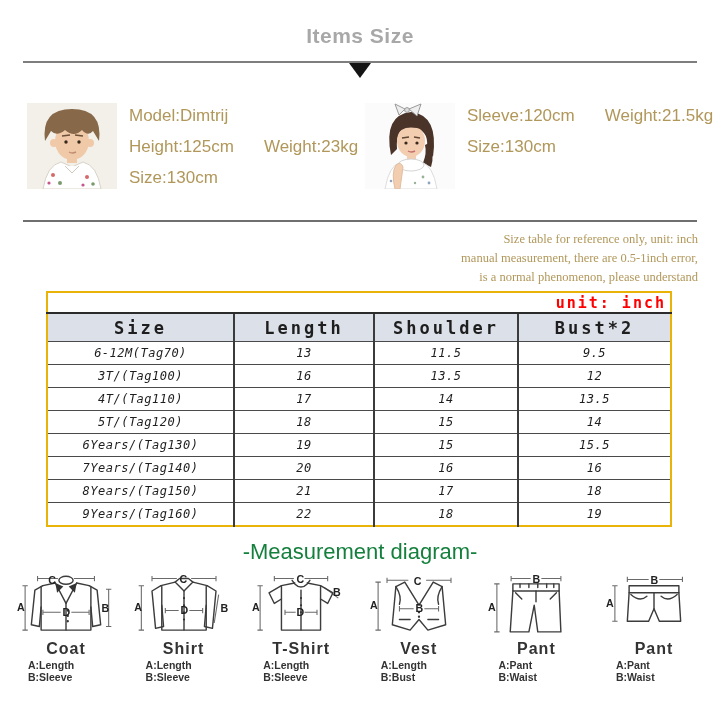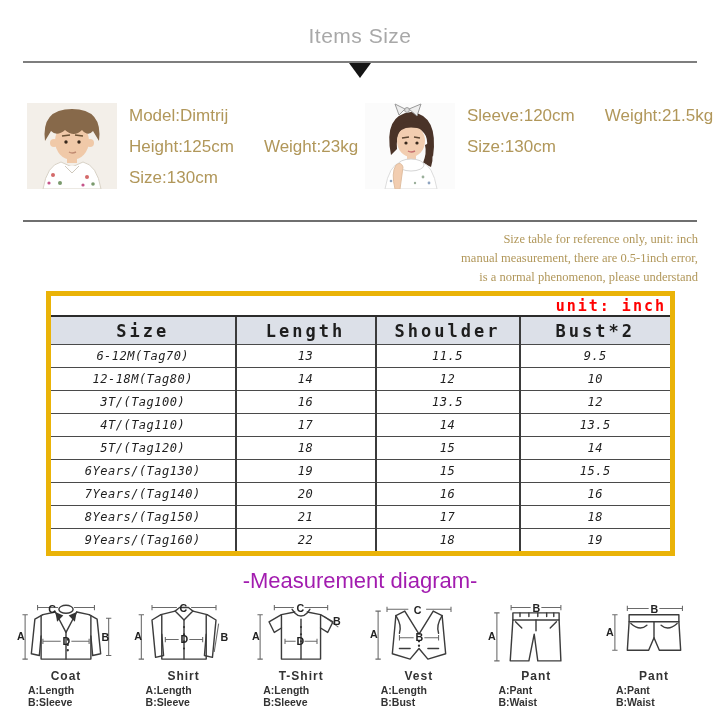--- a/index.html
+++ b/index.html
@@ -1,55 +1,55 @@
 <!DOCTYPE html>
 <html><head>
 <meta charset="utf-8">
 <style>
   html,body{margin:0;padding:0;background:#fff;}
   .page{position:relative;width:720px;height:720px;background:#fff;overflow:hidden;
         font-family:"Liberation Sans",sans-serif;}
 
   
-  .hdr-title{margin-top:24px;text-align:center;font-size:21px;font-weight:400;
+  .hdr-title{margin-top:24px;text-align:center;font-size:21px;font-weight:700;
              letter-spacing:.5px;color:#a8a8a8;}
   .rule{margin:13px 23px 0;border-top:2px solid #7e7e7e;height:0;}
   .tri{width:0;height:0;margin:0 auto;border-left:11px solid transparent;
        border-right:11px solid transparent;border-top:15px solid #141414;}
 
   
   .models{display:flex;margin:25px 0 0 27px;}
   .model{display:flex;width:338px;}
   .photo{width:90px;height:86px;flex:0 0 90px;}
   .m-info{margin-left:12px;color:#b1975a;font-size:17px;padding-top:3px;}
   .m-info .ln{margin-bottom:11px;white-space:nowrap;}
   .m-info .wt{margin-left:30px;}
 
   .divider{margin:21px 23px 0;border-top:2px solid #6f6f6f;height:0;}
   .disclaimer{margin:8px 22px 0;text-align:right;color:#b1975a;font-size:12.5px;line-height:1.5;font-family:Liberation Serif, serif;}
 
   
   table.size{margin:5px 0 0 46px;width:624px;border-collapse:collapse;
              font-family:"DejaVu Sans Mono","Liberation Mono",monospace;color:#1e1e1e;
-             border:5px solid #eab308;table-layout:fixed;}
+             border:2px solid #eab308;table-layout:fixed;}
   table.size td,table.size th{border-left:2px solid #3b3b3b;border-top:1px solid #4a4a4a;
              text-align:center;overflow:hidden;}
   table.size td:first-child,table.size th:first-child{border-left:none;}
   tr.unit-row td{border-top:none;text-align:right;color:#f00;font-weight:bold;font-size:15px;
              height:19px;padding:0 4px;letter-spacing:2px;border-left:none !important;}
   tr.head-row th{background:#dce0e8;font-size:17px;font-weight:bold;letter-spacing:3px;
              height:25px;border-top:2px solid #2b2b2b;}
   table.size tbody td{font-size:12px;height:20px;letter-spacing:.5px;font-style:italic;}
 
   
-  .m-title{margin-top:12px;text-align:center;font-size:22px;color:#a21caf;}
+  .m-title{margin-top:12px;text-align:center;font-size:22px;color:#15803d;}
   .diagrams{display:flex;justify-content:space-between;margin:10px 8px 0;}
   .diag{width:116px;}
   .diag svg{display:block;margin:0 auto;}
-  .d-name{text-align:center;font-size:12px;font-weight:600;color:#333;letter-spacing:1px;margin-top:1px;}
+  .d-name{text-align:center;font-size:16px;font-weight:600;color:#333;letter-spacing:1px;margin-top:1px;}
   .d-labels{margin:2px 0 0 20px;font-size:10.5px;font-weight:bold;color:#333;line-height:1.1;}
   .lt{font:bold 12px "Liberation Sans",sans-serif;fill:#222;}
   .g{stroke:#3c3c3c;stroke-width:1.6;fill:none;stroke-linecap:round;stroke-linejoin:round;}
   .thin{stroke:#6a6a6a;stroke-width:1.2;fill:none;}
 </style>
 </head>
 <body>
 
 <div class="page">
 
@@ -142,26 +142,20 @@
         </tr>
     </thead>
     <tbody>
         <tr>
           <td>6-12M(Tag70)</td>
           <td>13</td>
           <td>11.5</td>
           <td>9.5</td>
         </tr>
         <tr>
-          <td>12-18M(Tag80)</td>
-          <td>14</td>
-          <td>12</td>
-          <td>10</td>
-        </tr>
-        <tr>
           <td>3T/(Tag100)</td>
           <td>16</td>
           <td>13.5</td>
           <td>12</td>
         </tr>
         <tr>
           <td>4T/(Tag110)</td>
           <td>17</td>
           <td>14</td>
           <td>13.5</td>

